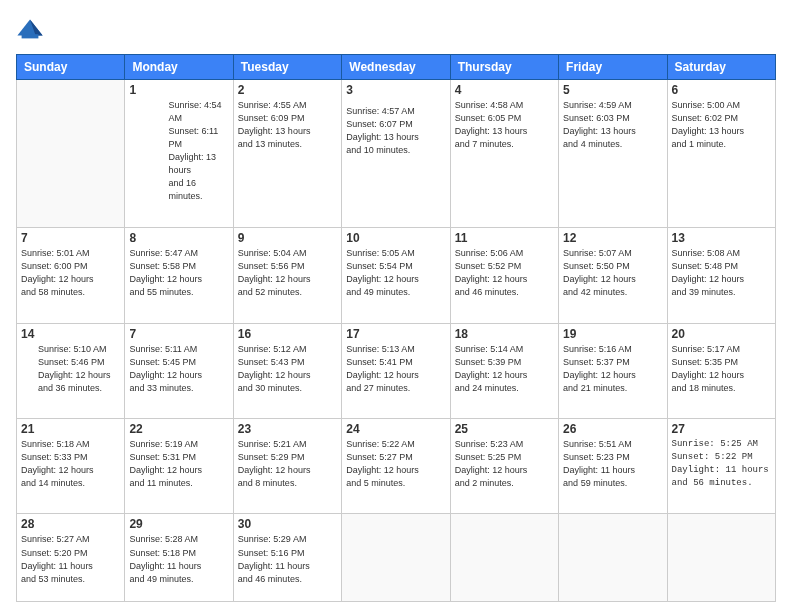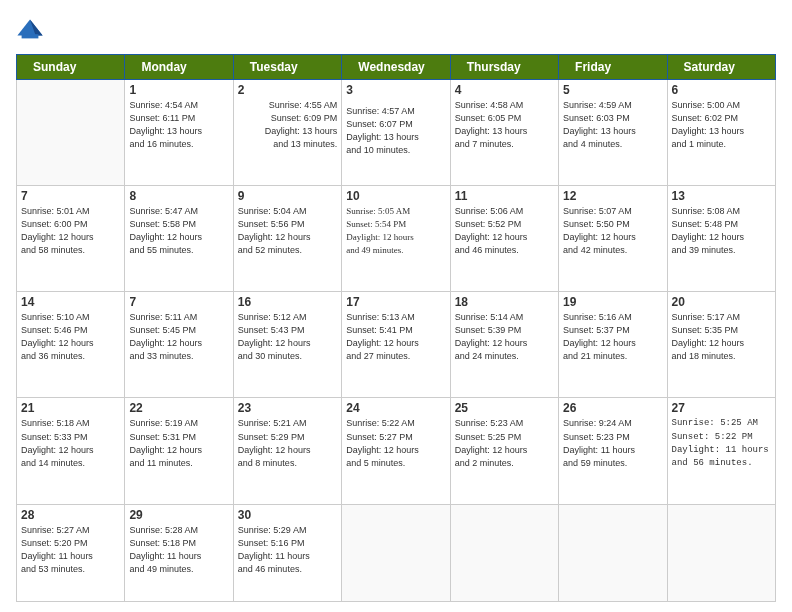--- a/index.html
+++ b/index.html
@@ -51,25 +51,25 @@
       color: #444;
     }
     .calendar {
       flex: 1;
       border: 1px solid #ccc;
       border-collapse: collapse;
       width: 100%;
       table-layout: fixed;
     }
     .calendar th {
-      background: #4d7c0f;
+      background: #3b82f6;
       color: #fff;
       font-size: 12px;
       font-weight: bold;
-      padding: 5px 16px;
+      padding: 5px 7px;
       text-align: left;
       border: 1px solid #1a5aa0;
     }
     .calendar td {
       vertical-align: top;
       border: 1px solid #ccc;
       padding: 3px 4px;
       font-size: 9.5px;
       color: #333;
       height: 82px;
@@ -124,28 +124,28 @@
           <th>Thursday</th>
           <th>Friday</th>
           <th>Saturday</th>
         </tr>
     </thead>
     <tbody id="calendar-body">
     <tr>
           <td class="empty"></td>
           <td>
             <span class="day-num">1</span>
-            <div class="day-info" style="white-space: pre-line;">Sunrise: 4:54 AM
+            <div class="day-info" style="white-space: pre-line; margin-left: 39px;">Sunrise: 4:54 AM
 Sunset: 6:11 PM
 Daylight: 13 hours
 and 16 minutes.</div>
           </td>
           <td>
             <span class="day-num">2</span>
-            <div class="day-info" style="white-space: pre-line; text-align: right;">Sunrise: 4:55 AM
+            <div class="day-info" style="white-space: pre-line;">Sunrise: 4:55 AM
 Sunset: 6:09 PM
 Daylight: 13 hours
 and 13 minutes.</div>
           </td>
           <td>
             <span class="day-num">3</span>
             <div class="day-info" style="white-space: pre-line; margin-top: 8px;">Sunrise: 4:57 AM
 Sunset: 6:07 PM
 Daylight: 13 hours
 and 10 minutes.</div>
@@ -189,21 +189,21 @@
           </td>
           <td>
             <span class="day-num">9</span>
             <div class="day-info" style="white-space: pre-line;">Sunrise: 5:04 AM
 Sunset: 5:56 PM
 Daylight: 12 hours
 and 52 minutes.</div>
           </td>
           <td>
             <span class="day-num">10</span>
-            <div class="day-info" style="white-space: pre-line; font-family: Liberation Serif, serif;">Sunrise: 5:05 AM
+            <div class="day-info" style="white-space: pre-line;">Sunrise: 5:05 AM
 Sunset: 5:54 PM
 Daylight: 12 hours
 and 49 minutes.</div>
           </td>
           <td>
             <span class="day-num">11</span>
             <div class="day-info" style="white-space: pre-line;">Sunrise: 5:06 AM
 Sunset: 5:52 PM
 Daylight: 12 hours
 and 46 minutes.</div>
@@ -219,21 +219,21 @@
             <span class="day-num">13</span>
             <div class="day-info" style="white-space: pre-line;">Sunrise: 5:08 AM
 Sunset: 5:48 PM
 Daylight: 12 hours
 and 39 minutes.</div>
           </td>
         </tr>
         <tr>
           <td>
             <span class="day-num">14</span>
-            <div class="day-info" style="white-space: pre-line;">Sunrise: 5:10 AM
+            <div class="day-info" style="white-space: pre-line; margin-left: 17px;">Sunrise: 5:10 AM
 Sunset: 5:46 PM
 Daylight: 12 hours
 and 36 minutes.</div>
           </td>
           <td>
             <span class="day-num">7</span>
             <div class="day-info" style="white-space: pre-line;">Sunrise: 5:11 AM
 Sunset: 5:45 PM
 Daylight: 12 hours
 and 33 minutes.</div>
@@ -305,21 +305,21 @@
           </td>
           <td>
             <span class="day-num">25</span>
             <div class="day-info" style="white-space: pre-line;">Sunrise: 5:23 AM
 Sunset: 5:25 PM
 Daylight: 12 hours
 and 2 minutes.</div>
           </td>
           <td>
             <span class="day-num">26</span>
-            <div class="day-info" style="white-space: pre-line;">Sunrise: 9:24 AM
+            <div class="day-info" style="white-space: pre-line;">Sunrise: 5:51 AM
 Sunset: 5:23 PM
 Daylight: 11 hours
 and 59 minutes.</div>
           </td>
           <td>
             <span class="day-num">27</span>
             <div class="day-info" style="white-space: pre-line; font-family: Liberation Mono, monospace;">Sunrise: 5:25 AM
 Sunset: 5:22 PM
 Daylight: 11 hours
 and 56 minutes.</div>

